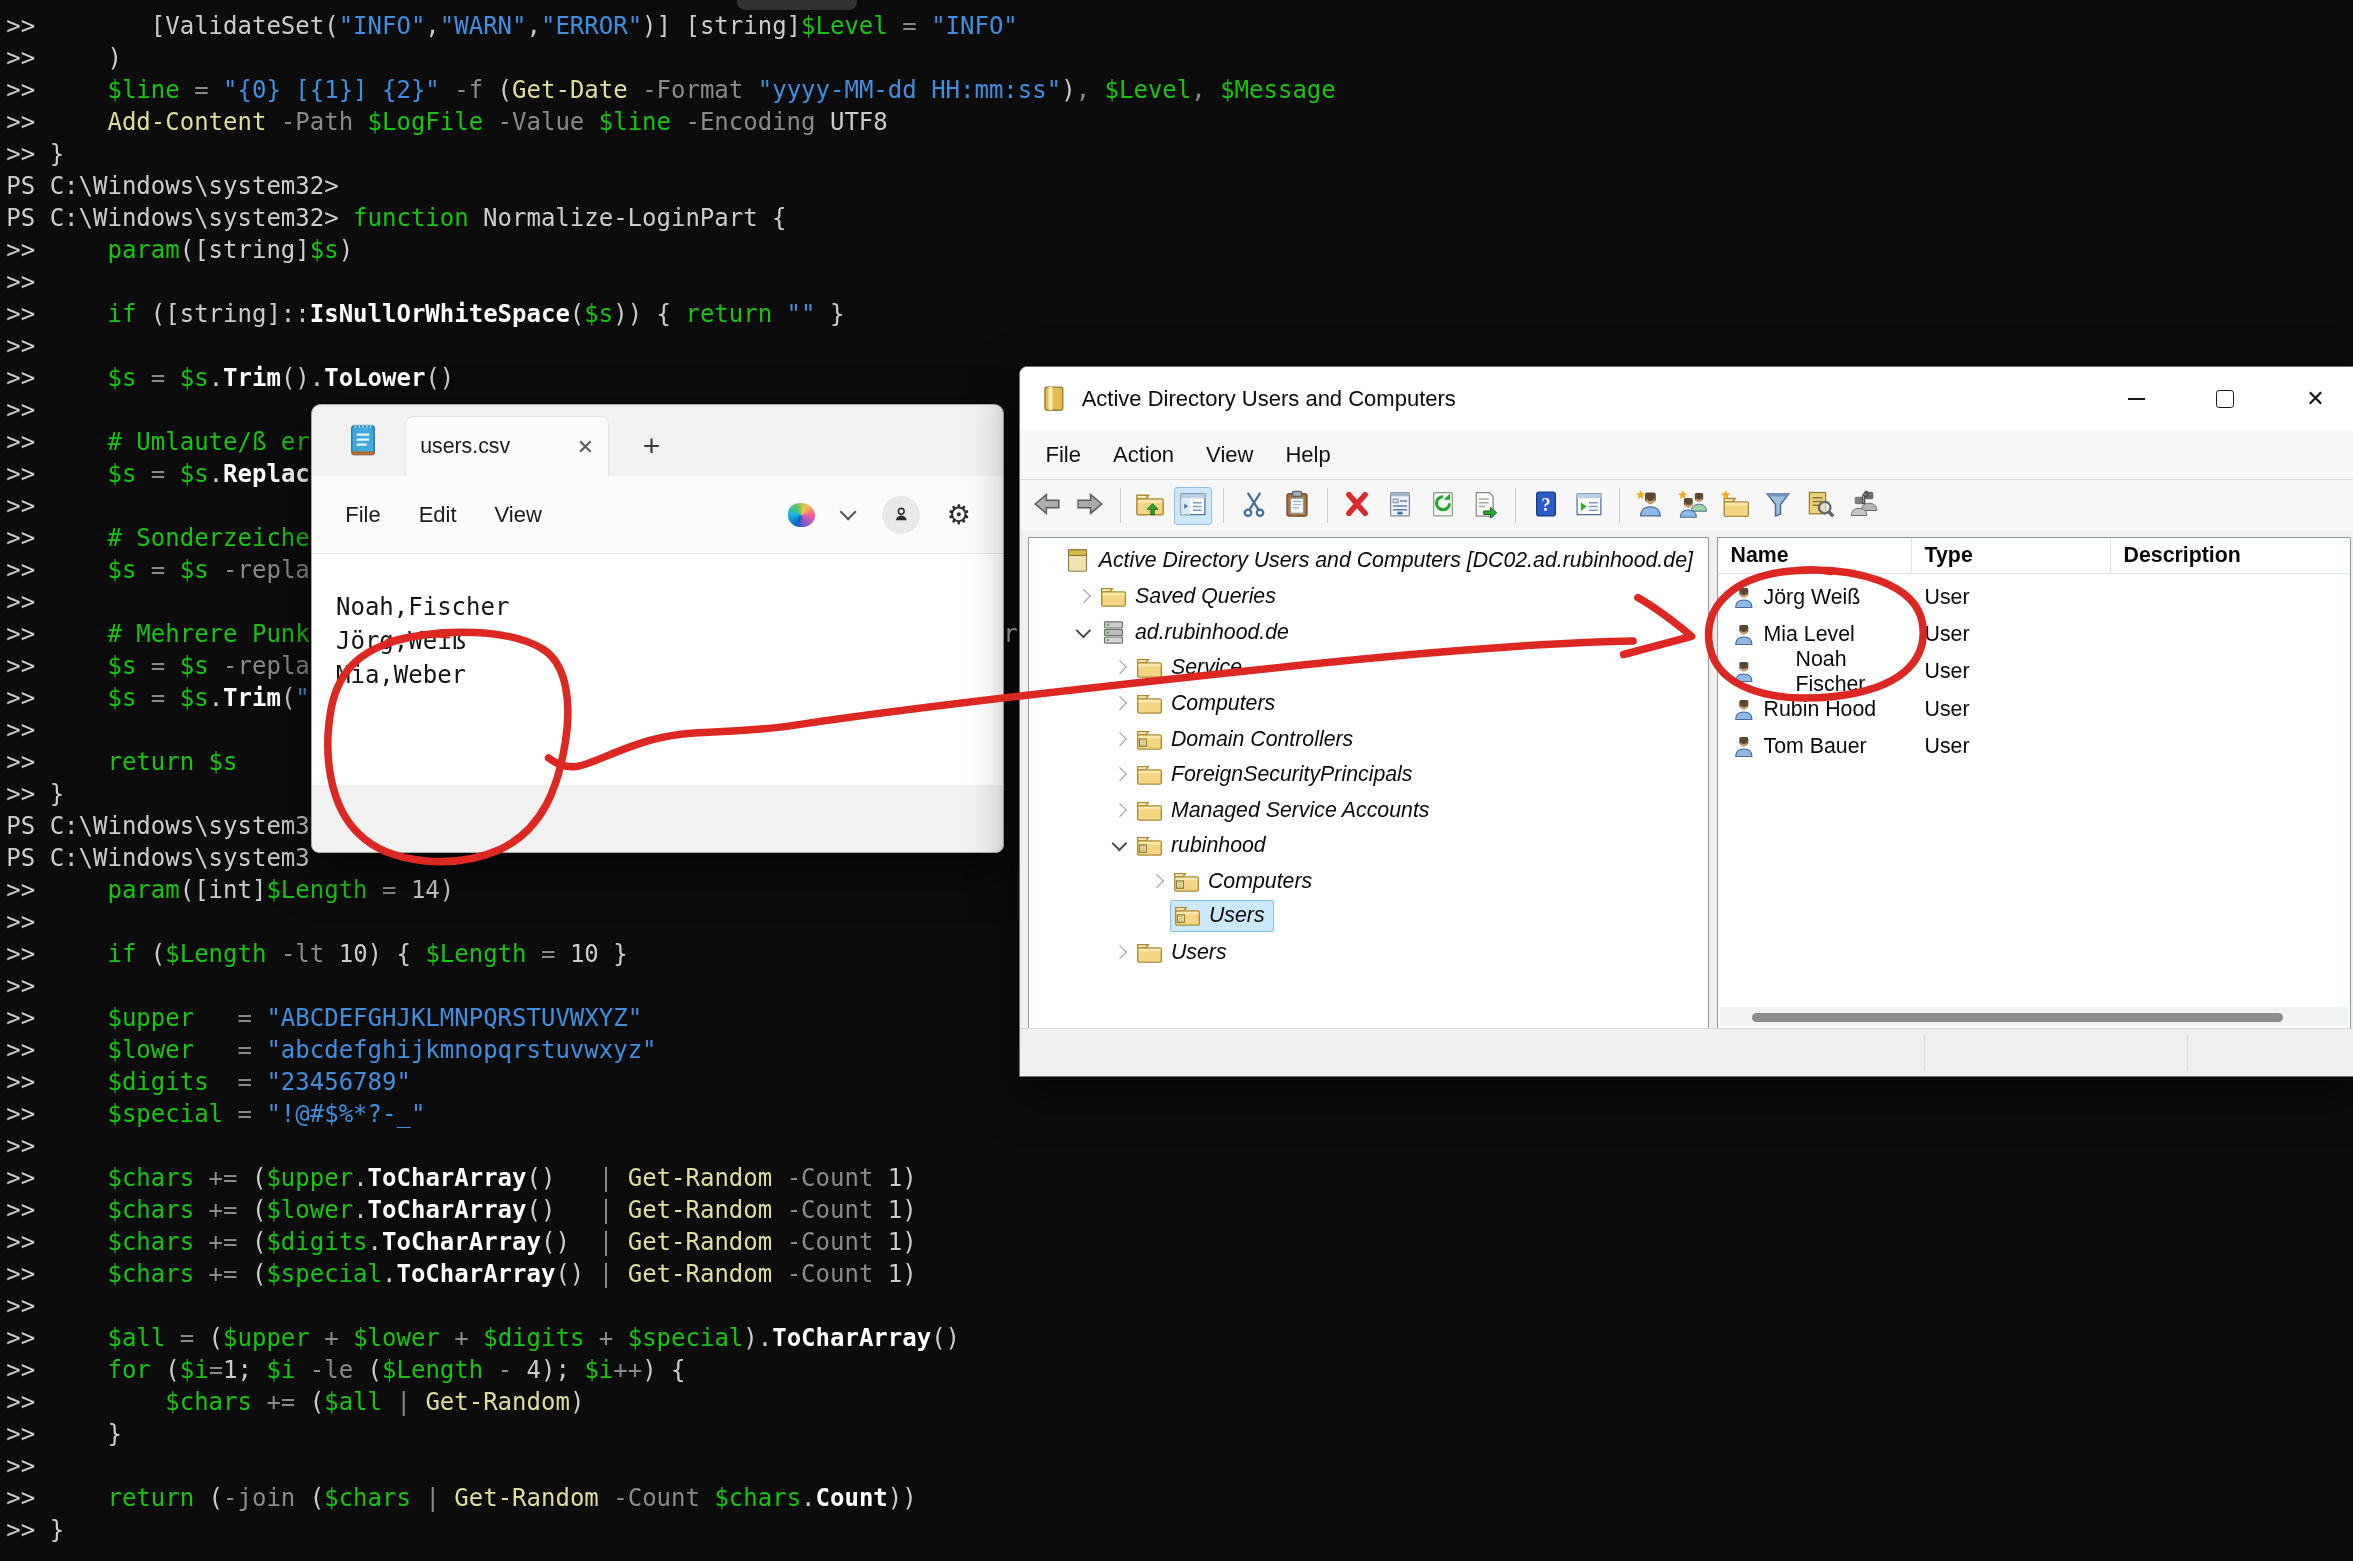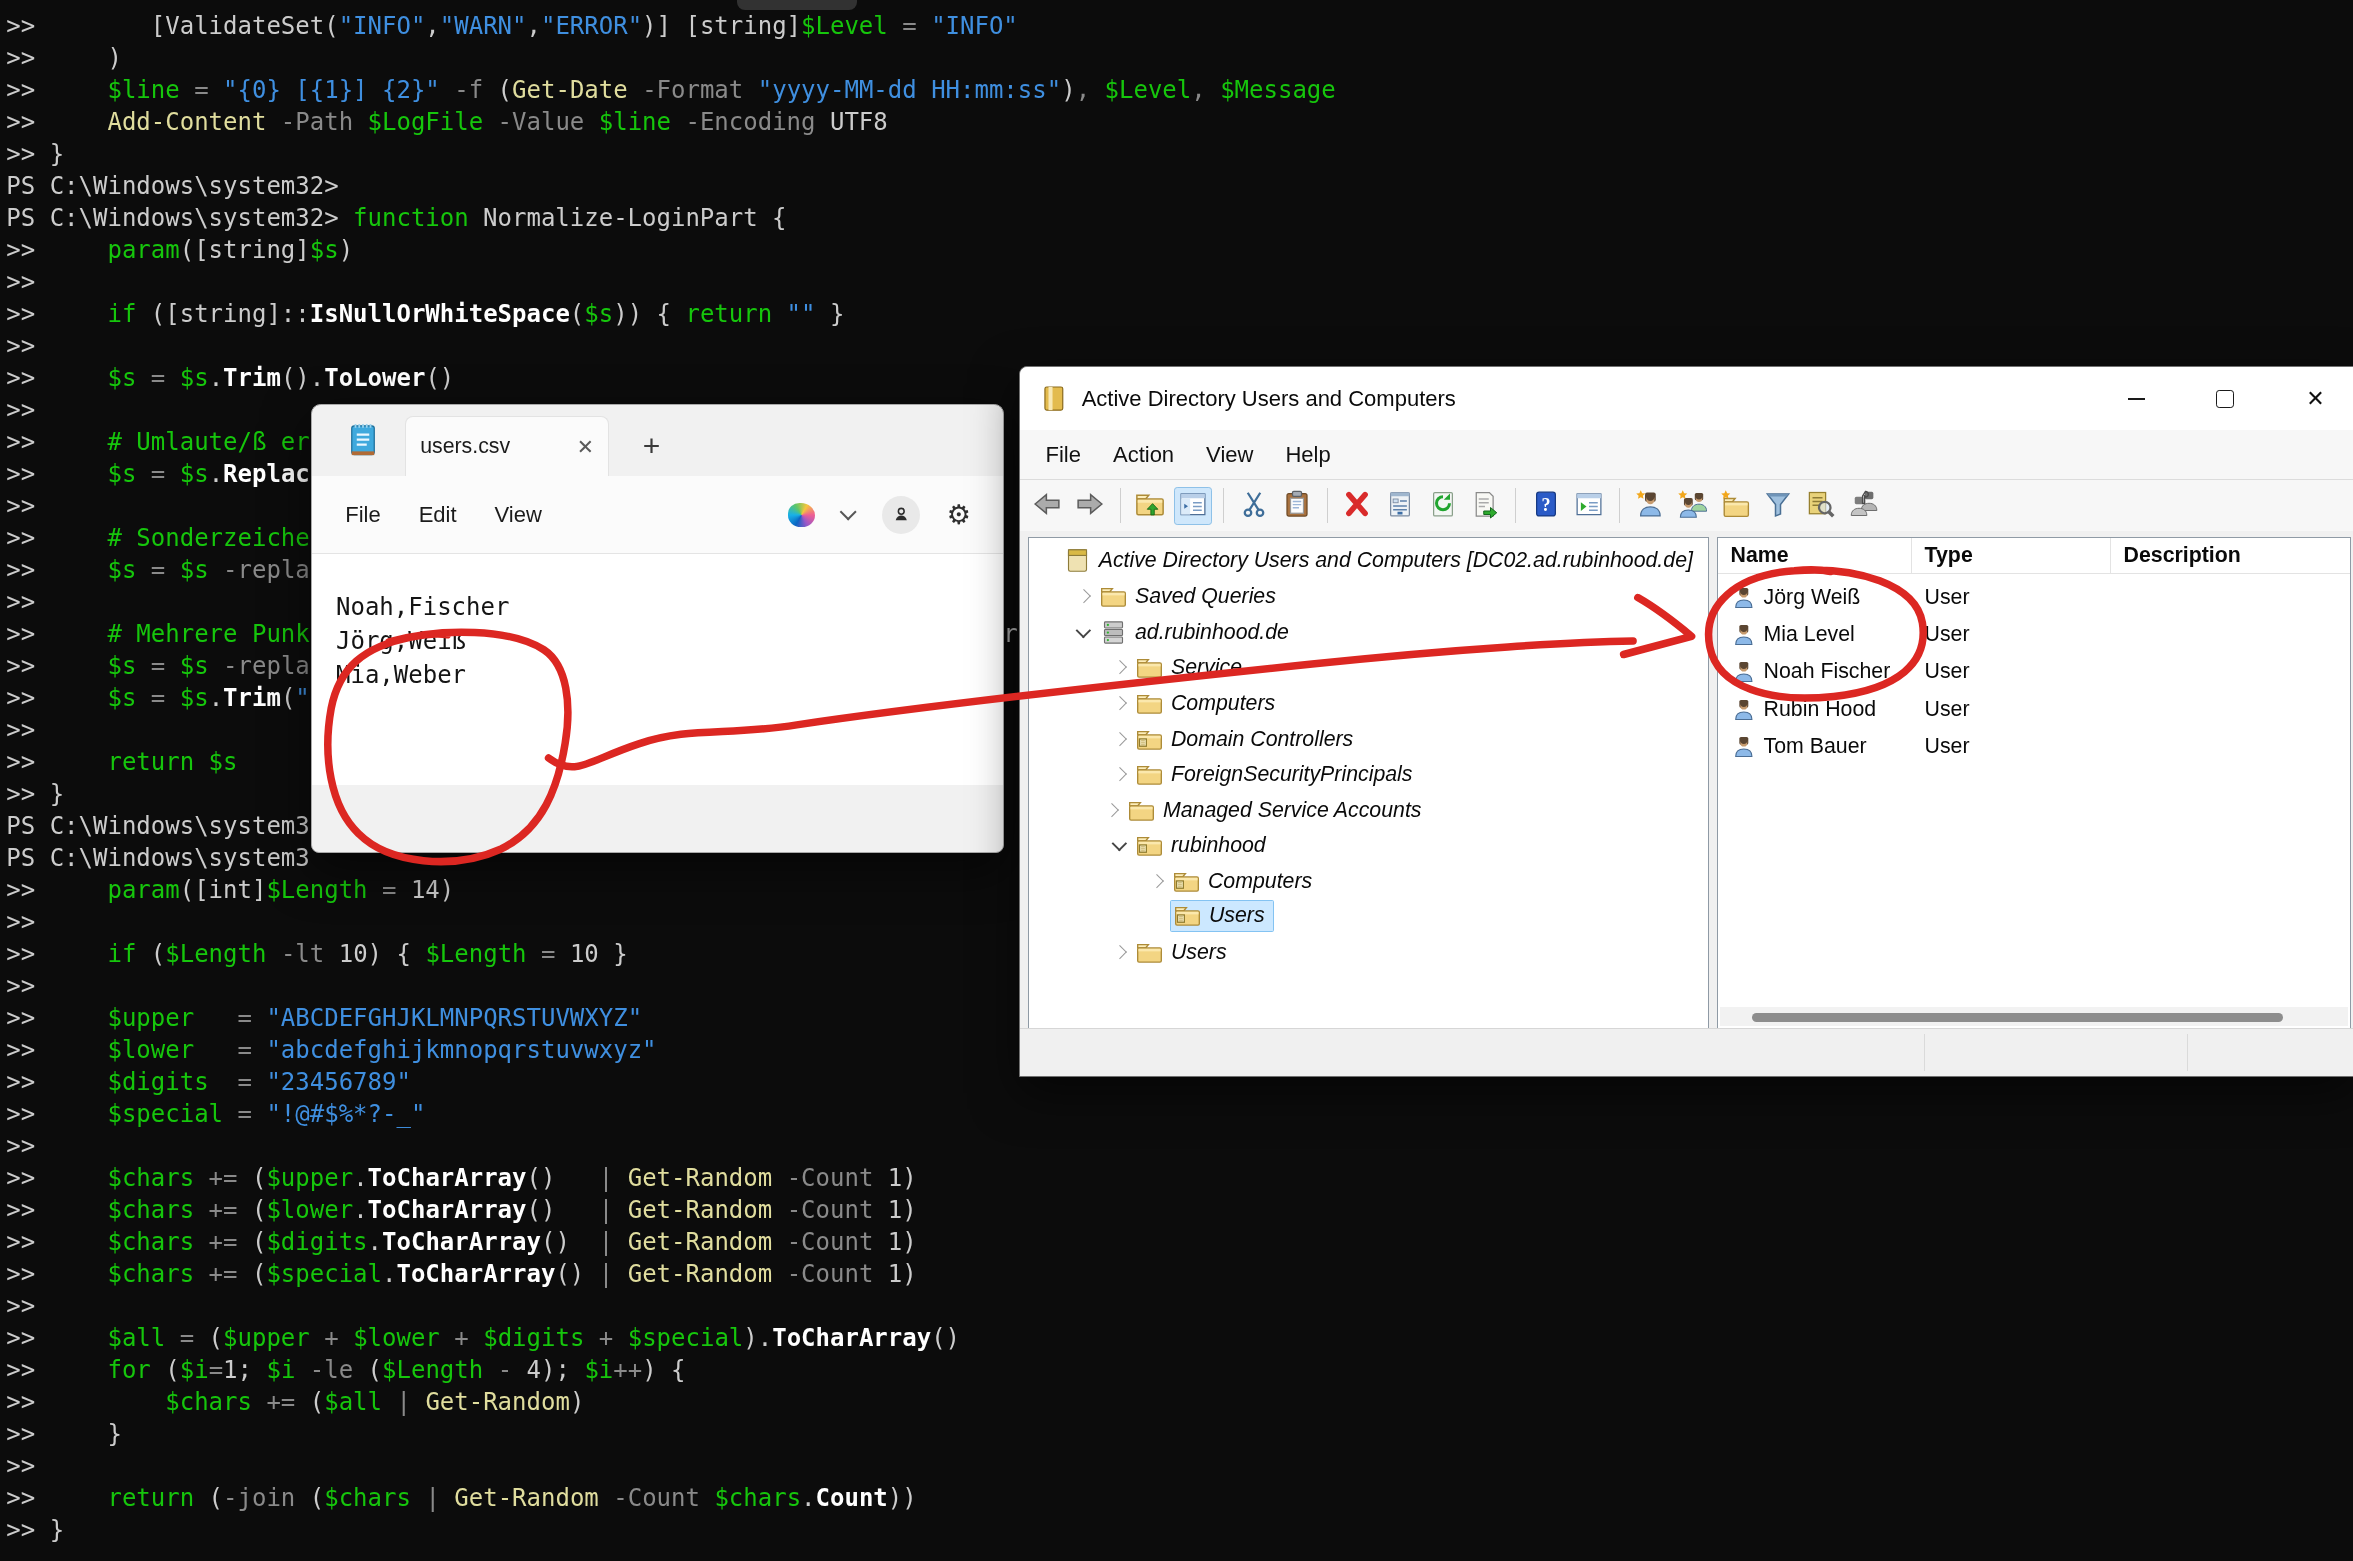--- a/index.html
+++ b/index.html
@@ -453,21 +453,21 @@
             <div class="tree-chev">
               <span class="tchev-r"></span>
             </div>
             <span class="tree-icon"><svg viewBox="0 0 24 24" width="100%" height="100%">
                 <path d="M1.5 8 L8.5 8 L11 5 L1.5 5 Z" fill="#fdeebb" stroke="#ad8b37" stroke-width="1.2"></path>
                 <rect x="1.5" y="8" width="21" height="12.5" rx="1.2" fill="#f3d583" stroke="#ad8b37" stroke-width="1.2"></rect>
                 <rect x="2.2" y="8.6" width="19.6" height="2.4" fill="#fbe8ad"></rect>
               </svg></span>
             <span>ForeignSecurityPrincipals</span>
           </div>
-          <div class="tree-row" style="top: 254px; left: 69px;">
+          <div class="tree-row" style="top: 254px; left: 77px;">
             <div class="tree-chev">
               <span class="tchev-r"></span>
             </div>
             <span class="tree-icon"><svg viewBox="0 0 24 24" width="100%" height="100%">
                 <path d="M1.5 8 L8.5 8 L11 5 L1.5 5 Z" fill="#fdeebb" stroke="#ad8b37" stroke-width="1.2"></path>
                 <rect x="1.5" y="8" width="21" height="12.5" rx="1.2" fill="#f3d583" stroke="#ad8b37" stroke-width="1.2"></rect>
                 <rect x="2.2" y="8.6" width="19.6" height="2.4" fill="#fbe8ad"></rect>
               </svg></span>
             <span>Managed Service Accounts</span>
           </div>
@@ -547,21 +547,21 @@
                     <rect x="8" y="2.8" width="8.6" height="7.4" rx="1.6" fill="#5b4632"></rect>
                     <path d="M9 6.2 a3.3 3.3 0 0 0 6.6 0 v2.6 a3.3 3.3 0 0 1 -6.6 0 Z" fill="#c79b6e"></path>
                     <path d="M4.5 21.5 c0-5 3.6-7.2 7.8-7.2 s7.8 2.2 7.8 7.2 Z" fill="#8db9e8" stroke="#4a6d94" stroke-width="1"></path>
                   </svg></span>
                 <span>Mia Level</span>
               </div>
               <div class="list-cell" style="width: 199px;">User</div>
               <div class="list-cell" style="flex: 1 1 0%;"></div>
             </div>
             <div class="list-row" style="top: 115px; left: 0px; right: 0px;">
-              <div class="list-cell" style="width: 194px;">
+              <div class="list-cell" style="width: 194px; gap: 32px;">
                 <span class="row-icon"><svg viewBox="0 0 24 24" width="100%" height="100%">
                     <rect x="8" y="2.8" width="8.6" height="7.4" rx="1.6" fill="#5b4632"></rect>
                     <path d="M9 6.2 a3.3 3.3 0 0 0 6.6 0 v2.6 a3.3 3.3 0 0 1 -6.6 0 Z" fill="#c79b6e"></path>
                     <path d="M4.5 21.5 c0-5 3.6-7.2 7.8-7.2 s7.8 2.2 7.8 7.2 Z" fill="#8db9e8" stroke="#4a6d94" stroke-width="1"></path>
                   </svg></span>
                 <span>Noah Fischer</span>
               </div>
               <div class="list-cell" style="width: 199px;">User</div>
               <div class="list-cell" style="flex: 1 1 0%;"></div>
             </div>

